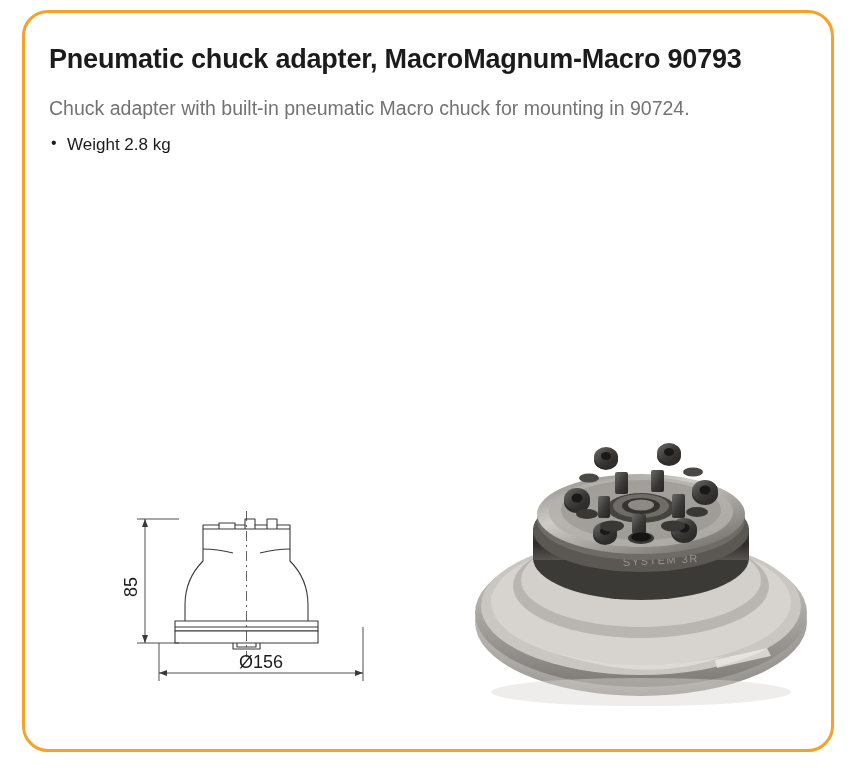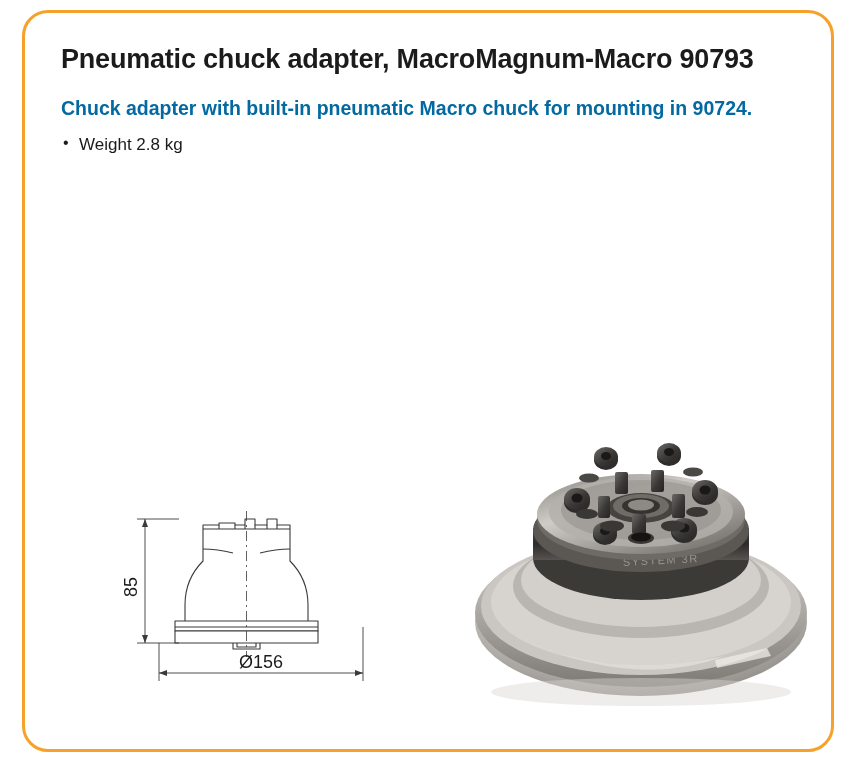--- a/index.html
+++ b/index.html
@@ -21,40 +21,39 @@
     top: 10px;
     width: 812px;
     height: 742px;
     border: 3px solid #f5a12a;
     border-radius: 26px;
     box-sizing: border-box;
     background: #ffffff;
   }
   .content {
     position: absolute;
-    left: 36px;
+    left: 24px;
     top: 30px;
     right: 30px;
   }
   .title {
     font-size: 27px;
     font-weight: bold;
     color: #1b1b1b;
     line-height: 1.25;
     letter-spacing: -0.2px;
     margin: 0;
     max-width: 730px;
   }
   .desc {
     font-size: 19.5px;
-    color: #0369a1;
+    color: #737373;
     line-height: 1.35;
     margin: 18px 0 0 0;
     max-width: 730px;
-    font-weight: bold;
   }
   .bullets {
     margin: 12px 0 0 0;
     padding: 0;
     list-style: none;
   }
   .bullets li {
     font-size: 17px;
     color: #1b1b1b;
     line-height: 1.4;

